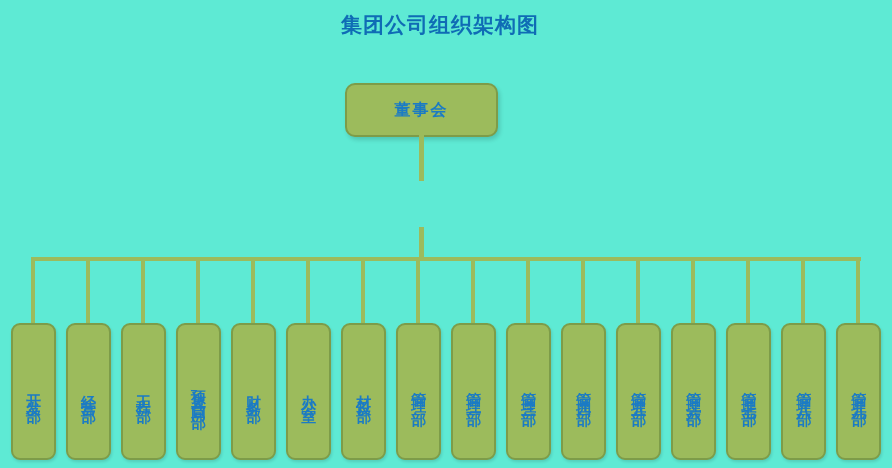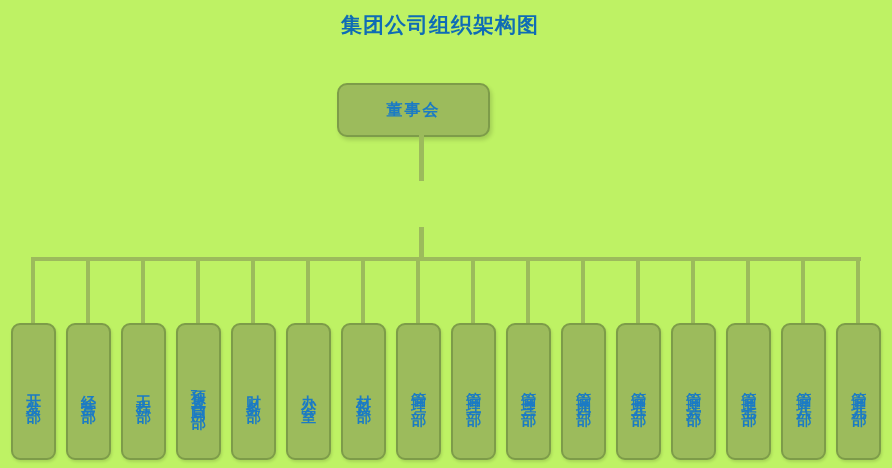--- a/index.html
+++ b/index.html
@@ -3,21 +3,21 @@
 <meta charset="utf-8">
 <style>
   * { margin: 0; padding: 0; box-sizing: border-box; }
   html, body { background: #ffffff; }
   body { font-family: "DejaVu Sans", sans-serif; }
 
   .canvas {
     position: relative;
     width: 892px;
     height: 468px;
-    background: #bef264;
+    background: #5eead4;
     overflow: hidden;
   }
 
   .chart-title {
     position: absolute;
     top: 11px;
     left: 0;
     width: 880px;
     text-align: center;
     font-size: 21px;
@@ -33,21 +33,21 @@
     border-radius: 10px;
     display: flex;
     align-items: center;
     justify-content: center;
     color: var(--node-text, #1b7bc4);
     font-size: 16px;
     font-weight: bold;
     letter-spacing: 2px;
     box-shadow: 2px 3px 4px rgba(0,0,0,0.15);
   }
-  .node-board { left: 337px; top: 83px;  width: 153px; height: 54px; }
+  .node-board { left: 345px; top: 83px;  width: 153px; height: 54px; }
   .node-gm    { left: 345px; top: 180px; width: 153px; height: 49px; }
 
   .connector { position: absolute; background: var(--connector, #9cbb5c); }
   .conn-board-gm { left: 419px; top: 135px; width: 5px; height: 46px; }
   .conn-trunk    { left: 419px; top: 227px; width: 5px; height: 32px; }
   .conn-rail     { left: 31px;  top: 257px; width: 830px; height: 4px; }
 
   .dept-stub {
     position: absolute;
     top: 259px;

